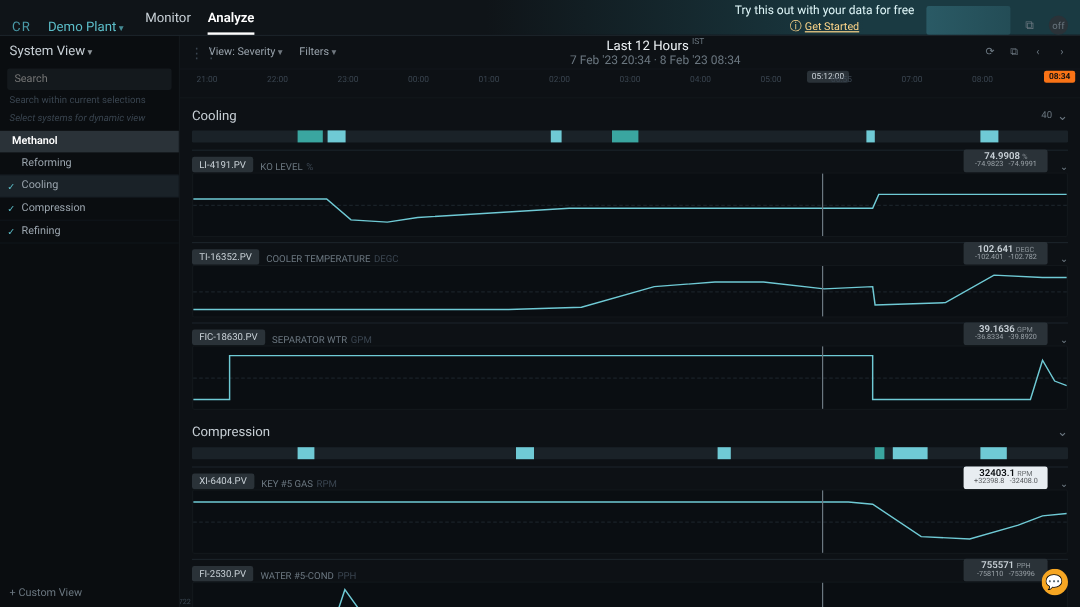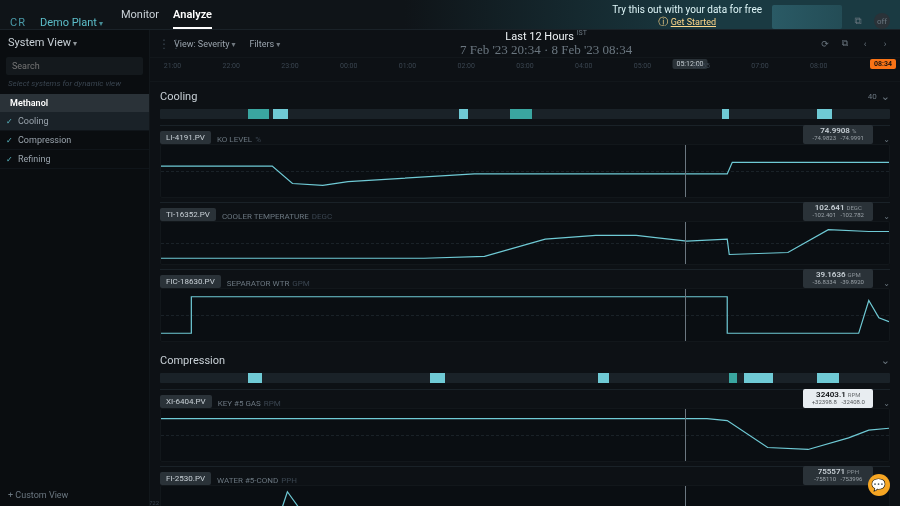--- a/index.html
+++ b/index.html
@@ -37,21 +37,21 @@
   .side-foot{margin-top:auto;padding:6px 8px;font-size:9px;color:#6b7780;cursor:pointer;}
   .side-foot::before{content:"+ ";}
 
   
   .tbar { display:flex;align-items:center; height:28px; padding:0 8px; border-bottom:1px solid #12171b; font-size:9px; color:#9aa4ad;}
   .tbar .sort{margin-left:6px;margin-right:14px;cursor:pointer;}
   .tbar .filt{cursor:pointer;}
   .tbar .center{flex:1;text-align:center;}
   .tbar .center .t1{font-size:11px;color:#eef3f6;}
   .tbar .center .t1 sup{font-size:7px;color:#6b7780;}
-  .tbar .center .t2{font-size:13px;color:#6b7780;font-family:Liberation Serif, serif;}
+  .tbar .center .t2{font-size:10px;color:#6b7780;}
   .tbar .ric{width:14px;height:14px;margin-left:6px;color:#6b7780;cursor:pointer;display:inline-flex;align-items:center;justify-content:center;}
   .drag{width:10px;color:#3a4550;font-size:12px;line-height:1;cursor:grab;}
 
   
   .axis { height:24px; position:relative; border-bottom:1px solid #12171b; font-size:7px; color:#3a4550; }
   .axis .tick{position:absolute;top:4px;transform:translateX(-50%);}
   .axis .now{position:absolute;top:1px;transform:translateX(-50%);background:#2a3238;color:#c8d0d6;padding:1px 4px;border-radius:2px;font-size:7px;}
   .axis .end{position:absolute;top:1px;right:4px;background:#f97316;color:#0a0d10;padding:1px 4px;border-radius:2px;font-size:7px;font-weight:600;}
 
   
@@ -107,23 +107,25 @@
   <div class="illus"></div>
   <span class="top-ic">⧉</span>
   <span class="top-ic badge">off</span>
 </div>
 
 <div class="body">
 
   <div class="side">
     <div class="side-head caret">System View</div>
     <div class="search"><input placeholder="Search" style=""></div>
+    <div class="side-hint">Search within current selections</div>
     <div class="side-hint2">Select systems for dynamic view</div>
     <div class="tree-hdr">Methanol</div>
     <div id="tree">
+        <div class="tree-item"><span>Reforming</span></div>
         <div class="tree-item sel"><span class="chk">✓</span><span>Cooling</span></div>
         <div class="tree-item"><span class="chk">✓</span><span>Compression</span></div>
         <div class="tree-item"><span class="chk">✓</span><span>Refining</span></div>
       </div>
     <div class="side-foot">Custom View</div>
   </div>
 
   <div class="main">
     <div class="tbar">
       <span class="drag">⋮⋮</span>

